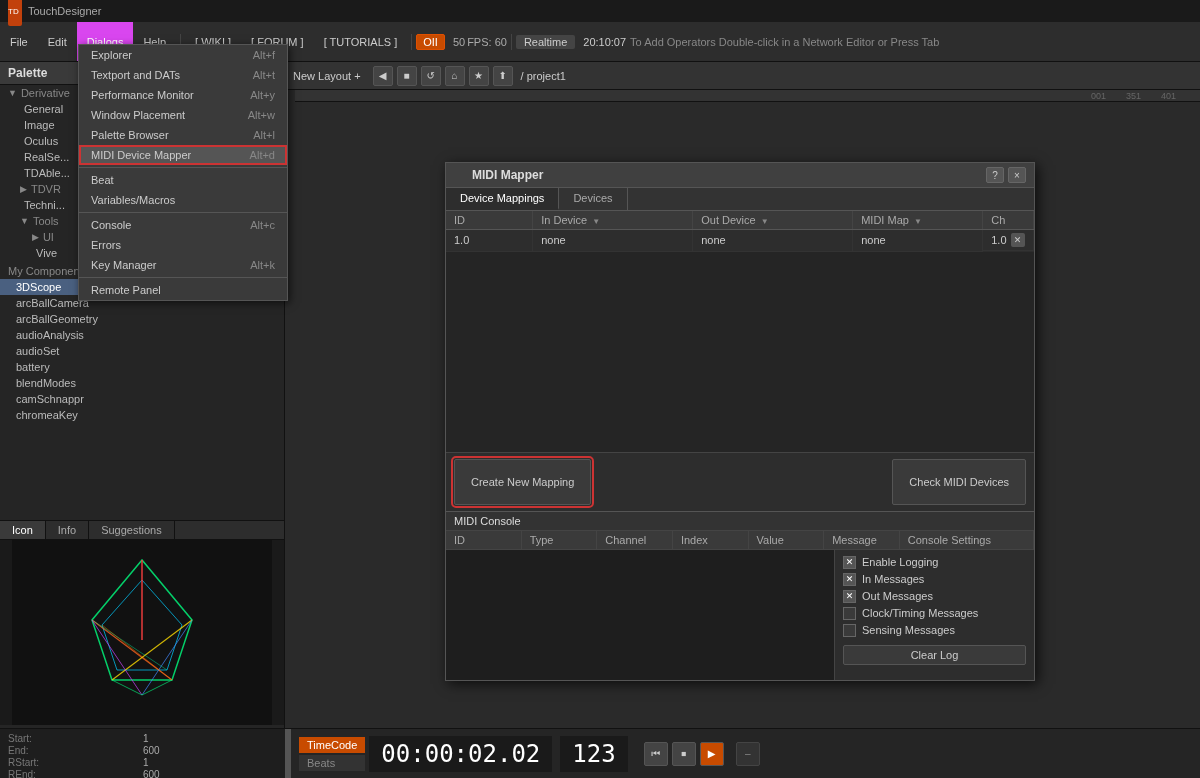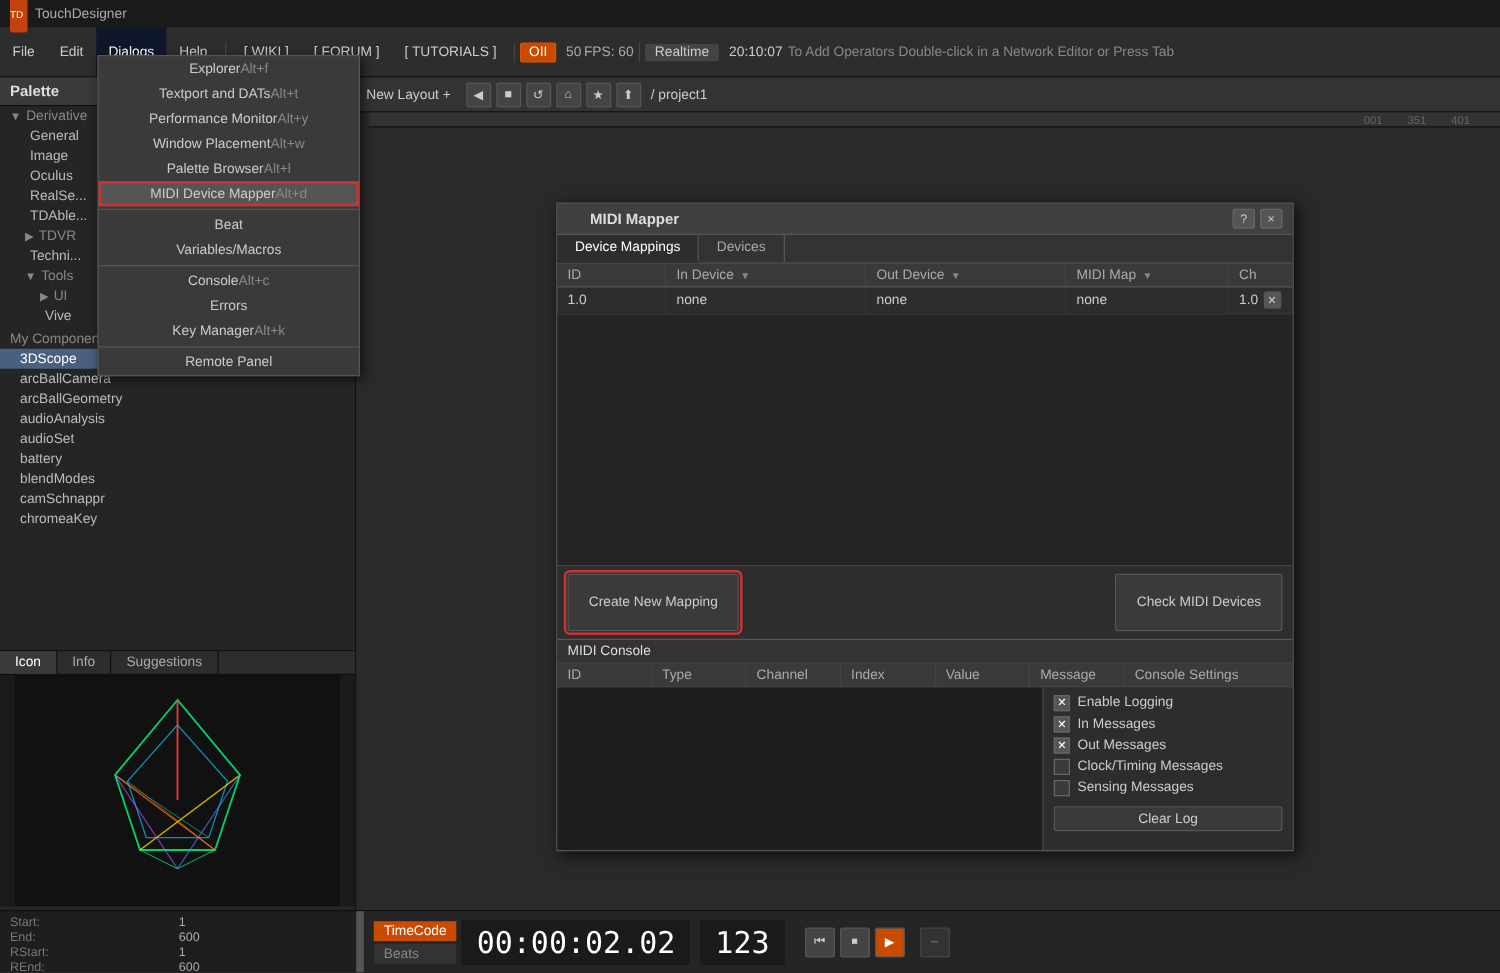--- a/index.html
+++ b/index.html
@@ -47,21 +47,21 @@
     }
     .menu-item {
       padding: 0 10px;
       height: 100%;
       display: flex;
       align-items: center;
       cursor: pointer;
       color: #ccc;
       font-size: 11px;
     }
-    .menu-item.active { background: #0f172a; color: #fff; }
+    .menu-item.active { background: #d946ef; color: #fff; }
     .menu-separator { width: 1px; height: 16px; background: #444; margin: 0 4px; }
     .toolbar-badge {
       background: #444;
       border: 1px solid #555;
       padding: 1px 6px;
       border-radius: 2px;
       font-size: 11px;
       color: #ccc;
     }
     .toolbar-badge.active { background: #c84b00; color: #fff; border-color: #e05000; }
@@ -196,21 +196,21 @@
       left: 78px;
       width: 210px;
       background: #3a3a3a;
       border: 1px solid #555;
       box-shadow: 2px 2px 8px rgba(0,0,0,0.6);
       z-index: 1000;
     }
     .dropdown-item {
       padding: 4px 12px;
       display: flex;
-      justify-content: center;
+      justify-content: space-between;
       align-items: center;
       cursor: pointer;
       color: #ccc;
       font-size: 11px;
     }
     .dropdown-item.highlighted {
       background: #555;
       outline: 2px solid #cc3333;
       outline-offset: -2px;
     }

